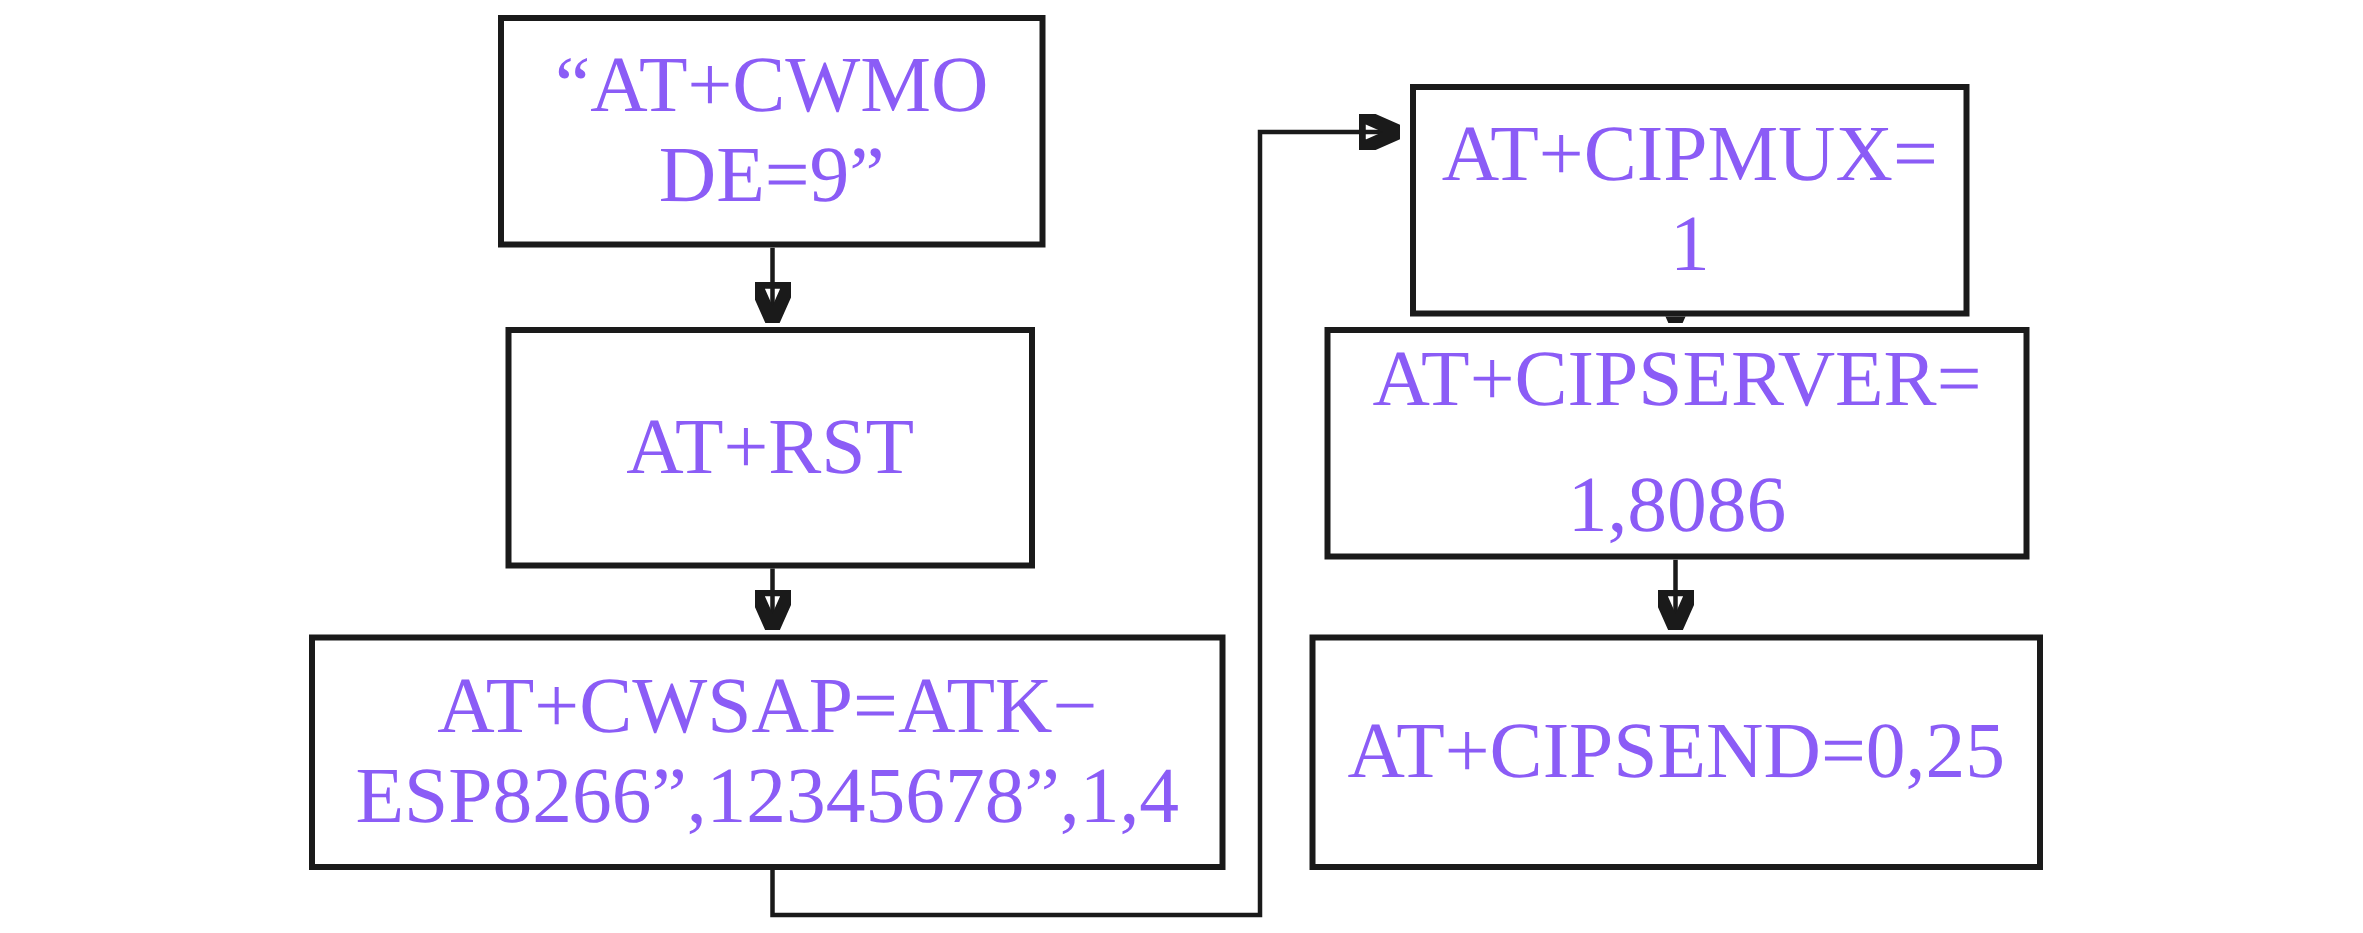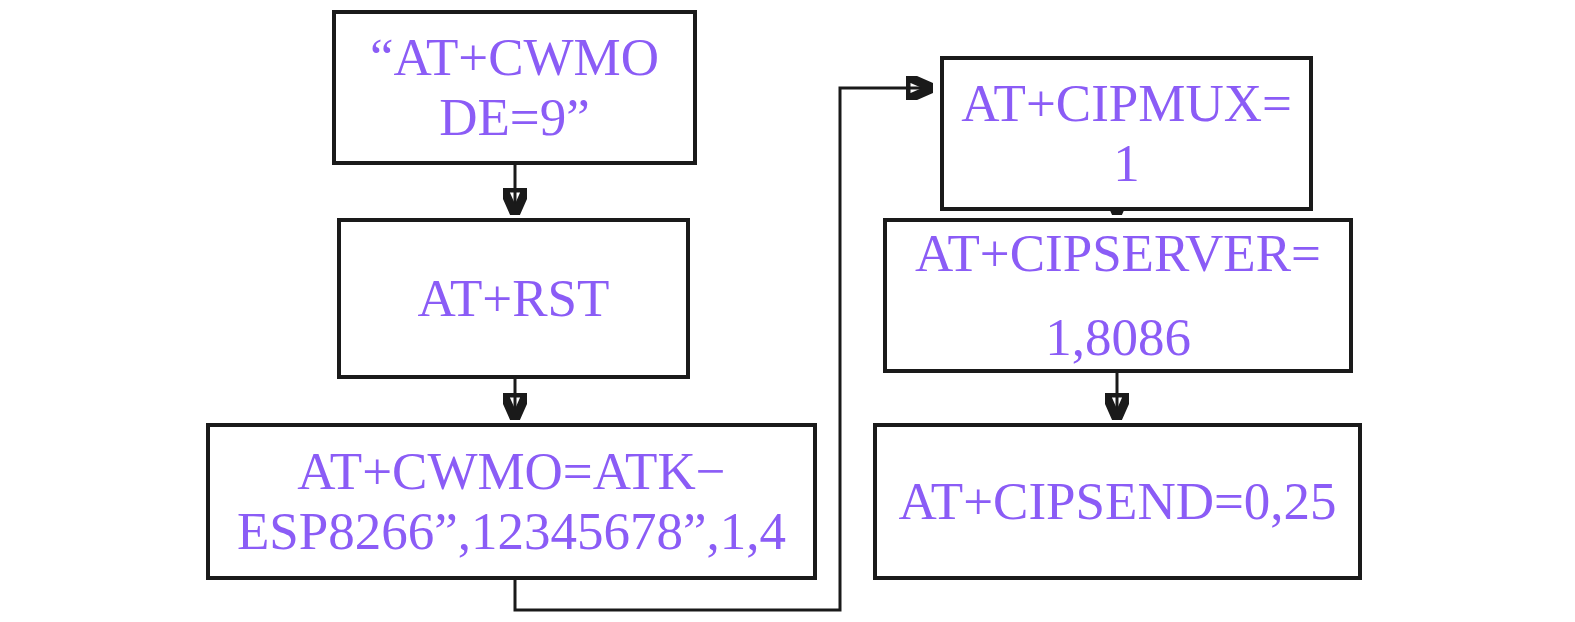--- a/index.html
+++ b/index.html
@@ -72,21 +72,21 @@
   <div class="flow-box" id="box-cwmode">
     <div class="line">“AT+CWMO</div>
     <div class="line">DE=9”</div>
   </div>
 
   <div class="flow-box" id="box-rst">
     <div class="line">AT+RST</div>
   </div>
 
   <div class="flow-box" id="box-cwsap">
-    <div class="line">AT+CWMO=ATK−</div>
+    <div class="line">AT+CWSAP=ATK−</div>
     <div class="line">ESP8266”,12345678”,1,4</div>
   </div>
 
   <div class="flow-box" id="box-cipmux">
     <div class="line">AT+CIPMUX=</div>
     <div class="line">1</div>
   </div>
 
   <div class="flow-box" id="box-cipserver">
     <div class="line">AT+CIPSERVER=</div>

